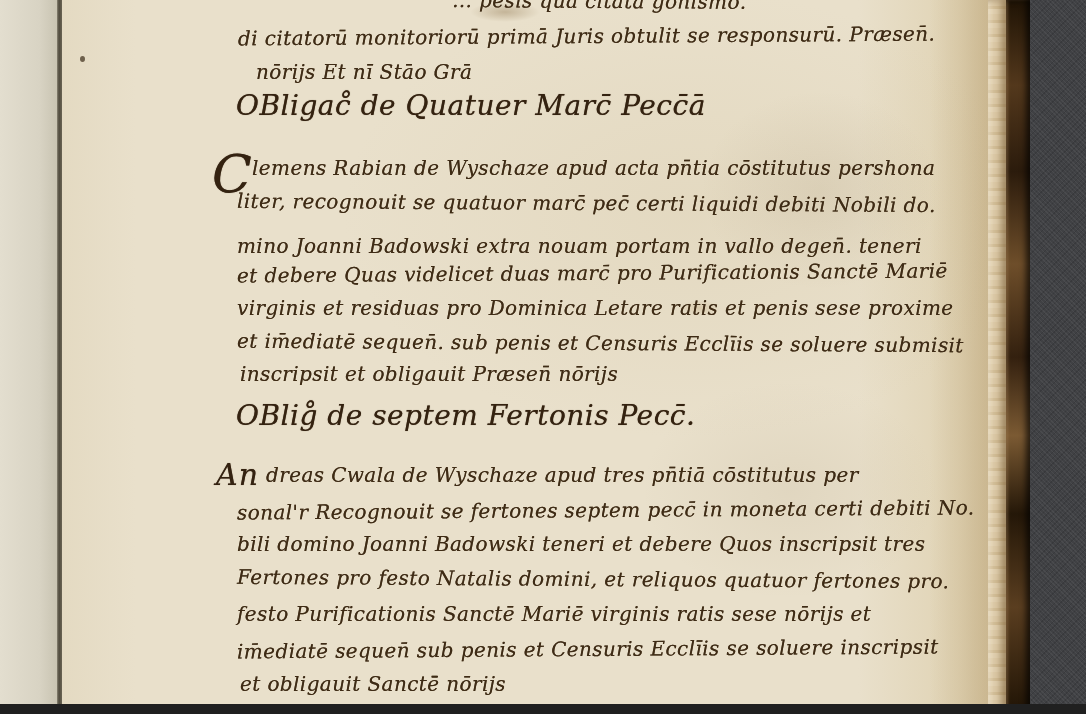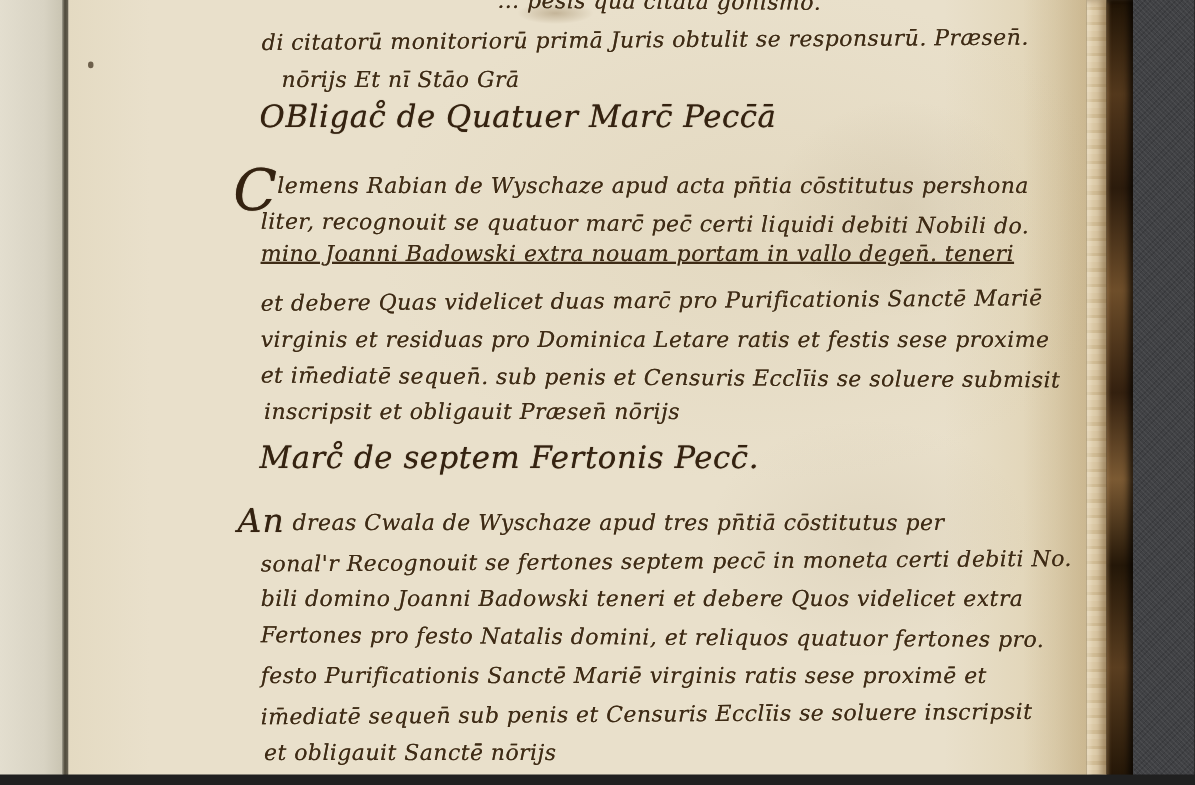--- a/index.html
+++ b/index.html
@@ -89,32 +89,32 @@
     <div class="line tilt-b" style="left:452px;top:-9px;">… pēsis quā citatā gōnismō.</div>
     <div class="line tilt-a" style="left:238px;top:26px;">di citatorū monitoriorū primā Juris obtulit se responsurū. Præsen̄.</div>
     <div class="line" style="left:228px;top:62px;margin-left:28px;">nōrijs Et nī Stāo Grā</div>
   </div>
 
   <div>
     <div class="heading" style="left:236px;top:92px;">OBligac̊ de Quatuer Marc̄ Pecc̄ā</div>
     <div class="initial big-c" style="left:212px;top:148px;">C</div>
     <div class="line" style="left:252px;top:158px;font-style:italic;">lemens Rabian de Wyschaze apud acta pn̄tia cōstitutus pershona</div>
     <div class="line tilt-b" style="left:237px;top:193px;">liter, recognouit se quatuor marc̄ pec̄ certi liquidi debiti Nobili do.</div>
-    <div class="line" style="left:237px;top:220px;text-decoration:underline;">mino Joanni Badowski extra nouam portam in vallo degen̄. teneri</div>
+    <div class="line" style="left:237px;top:236px;">mino Joanni Badowski extra nouam portam in vallo degen̄. teneri</div>
     <div class="line tilt-a" style="left:237px;top:263px;">et debere Quas videlicet duas marc̄ pro Purificationis Sanctē Mariē</div>
-    <div class="line" style="left:237px;top:298px;">virginis et residuas pro Dominica Letare ratis et festis sese proxime</div>
+    <div class="line" style="left:237px;top:298px;">virginis et residuas pro Dominica Letare ratis et penis sese proxime</div>
     <div class="line tilt-b" style="left:237px;top:333px;">et im̄ediatē sequen̄. sub penis et Censuris Ecclīis se soluere submisit</div>
     <div class="line" style="left:240px;top:364px;text-align:center;">inscripsit et obligauit Præsen̄ nōrijs</div>
   </div>
 
   <div>
-    <div class="heading" style="left:236px;top:402px;">Marc̊ de septem Fertonis Pecc̄.</div>
+    <div class="heading" style="left:236px;top:402px;">OBlig̊ de septem Fertonis Pecc̄.</div>
     <div class="initial big-a" style="left:216px;top:460px;">An</div>
     <div class="line" style="left:266px;top:465px;">dreas Cwala de Wyschaze apud tres pn̄tiā cōstitutus per</div>
     <div class="line tilt-a" style="left:237px;top:500px;">sonal'r Recognouit se fertones septem pecc̄ in moneta certi debiti No.</div>
-    <div class="line" style="left:237px;top:534px;">bili domino Joanni Badowski teneri et debere Quos videlicet extra</div>
+    <div class="line" style="left:237px;top:534px;">bili domino Joanni Badowski teneri et debere Quos inscripsit tres</div>
     <div class="line tilt-b" style="left:237px;top:569px;">Fertones pro festo Natalis domini, et reliquos quatuor fertones pro.</div>
-    <div class="line" style="left:237px;top:604px;">festo Purificationis Sanctē Mariē virginis ratis sese proximē et</div>
+    <div class="line" style="left:237px;top:604px;">festo Purificationis Sanctē Mariē virginis ratis sese nōrijs et</div>
     <div class="line tilt-a" style="left:237px;top:639px;">im̄ediatē sequen̄ sub penis et Censuris Ecclīis se soluere inscripsit</div>
     <div class="line" style="left:240px;top:674px;">et obligauit Sanctē̄ nōrijs</div>
   </div>
 
 </div>
 
 </body></html>

